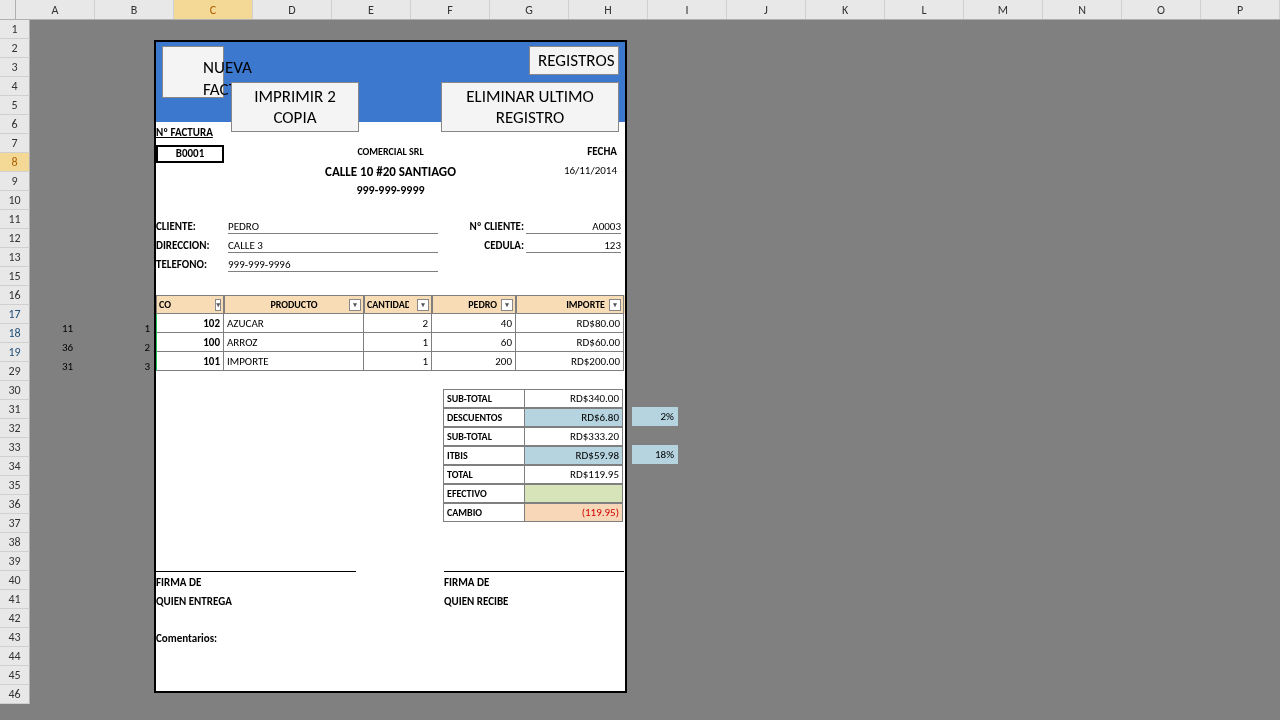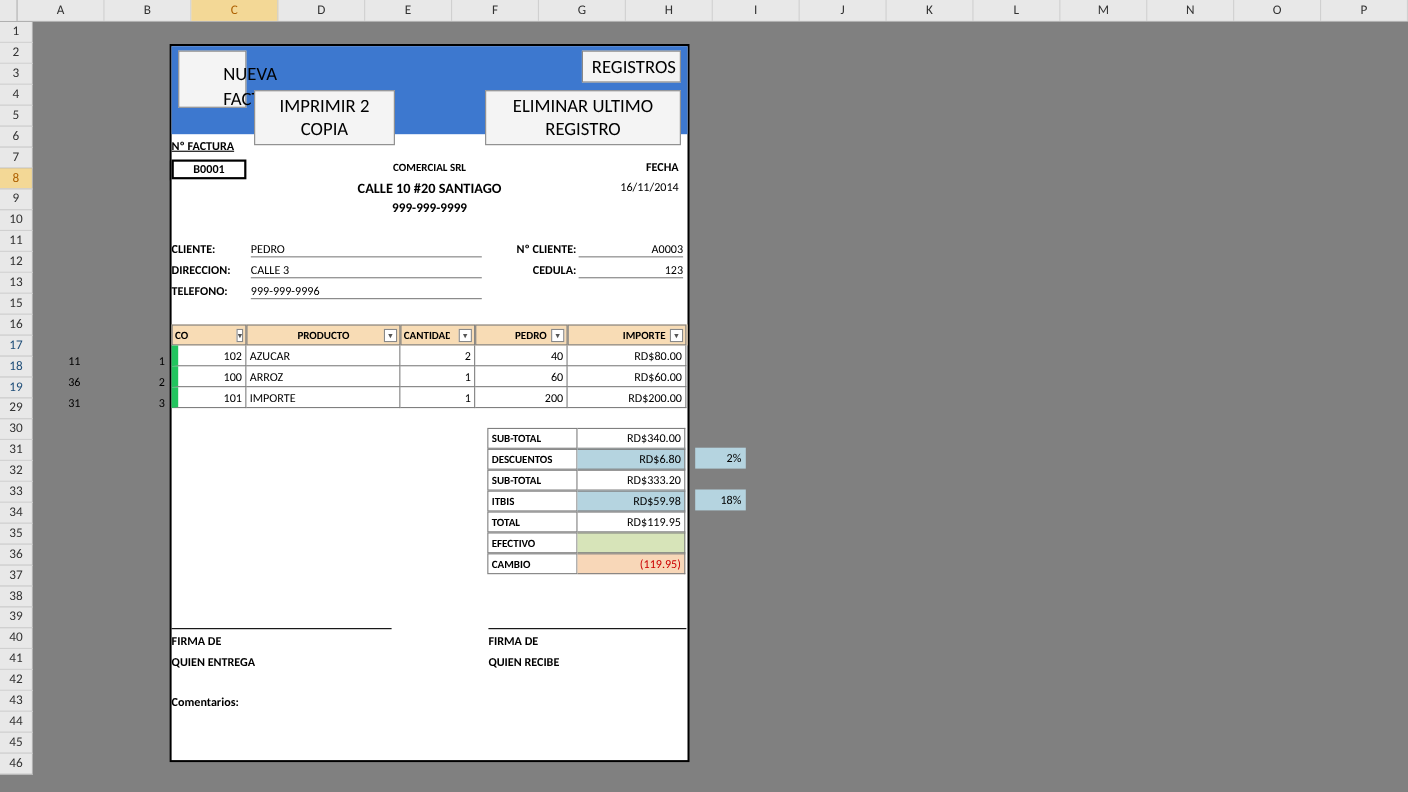--- a/index.html
+++ b/index.html
@@ -124,21 +124,21 @@
   .client-section .l1 { position:absolute; left:0; font-weight:bold;}
   .client-section .v1 { position:absolute; left:72px; width:210px; }
   .client-section .l2 { position:absolute; left:300px; font-weight:bold; width:68px; text-align:right;}
   .client-section .v2 { position:absolute; right:4px; width:95px; text-align:right;}
   .table-area { position:absolute; top:253px; left:0; right:0;}
   .thead { display:flex; height:19px; background:#f8dcb5;}
   .thead .th { border:1px solid #7f7f7f; display:flex; align-items:center; justify-content:space-between; padding:0 2px; font-weight:bold; font-size:10px;}
   .filter-icon { width:12px; height:12px; border:1px solid #888; background:#fff; display:inline-flex; align-items:center; justify-content:center; font-size:7px; color:#555;}
   .tbody .tr { display:flex; height:19px;}
   .tbody .td { border-right:1px solid #7f7f7f; border-bottom:1px solid #7f7f7f; padding:0 3px; display:flex; align-items:center;}
-  .tbody .td:first-child { border-left:6px solid #22c55e;}
+  .tbody .td:first-child { border-left:1px solid #22c55e;font-weight:bold;}
   .txt-r { justify-content:flex-end;}
   .totals { position:absolute; top:347px; left:287px; width:180px;}
   .totals .trow { display:flex; height:19px;}
   .totals .tlbl { width:82px; border:1px solid #7f7f7f; padding:0 3px; font-weight:bold; display:flex; align-items:center; font-size:10px;}
   .totals .tval { width:98px; border:1px solid #7f7f7f; border-left:none; padding:0 3px; display:flex; align-items:center; justify-content:flex-end;}
   .totals .hl-blue { background:#b5d4e0;}
   .totals .hl-green { background:#d7e4b9;}
   .totals .hl-peach { background:#f8d7b8;}
   .totals .red { color:#c00;}
   .pct-box { position:absolute; width:46px; height:19px; background:#b5d4e0; text-align:right; padding-right:4px; line-height:19px;}

